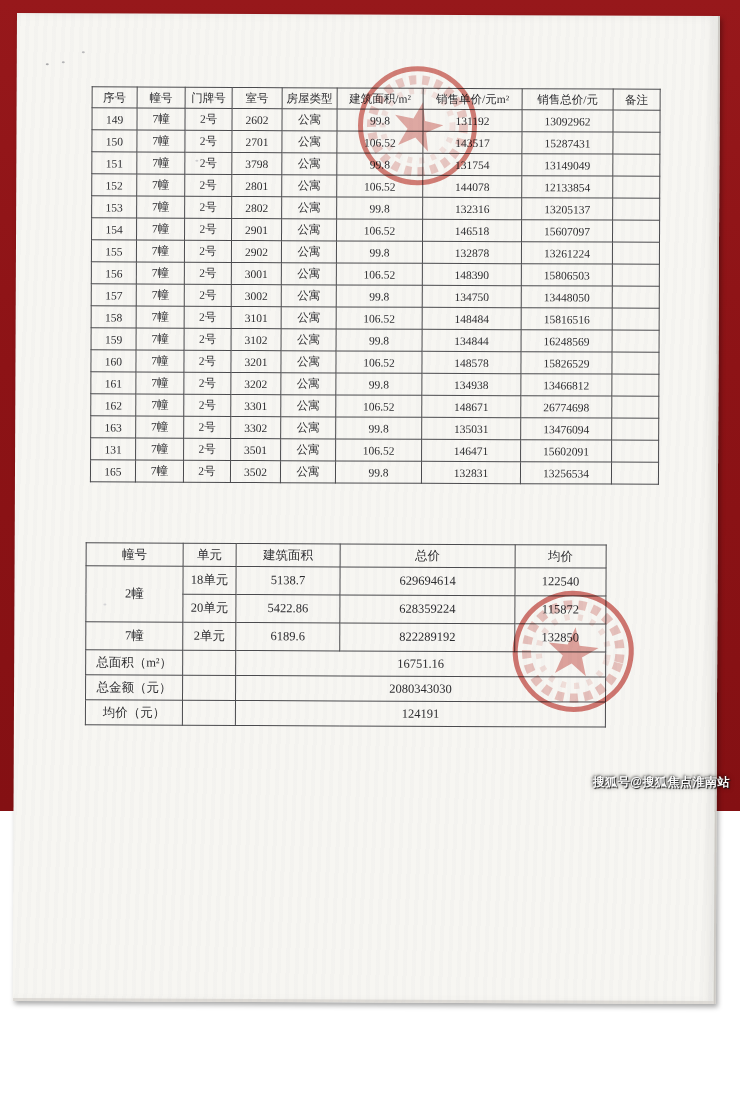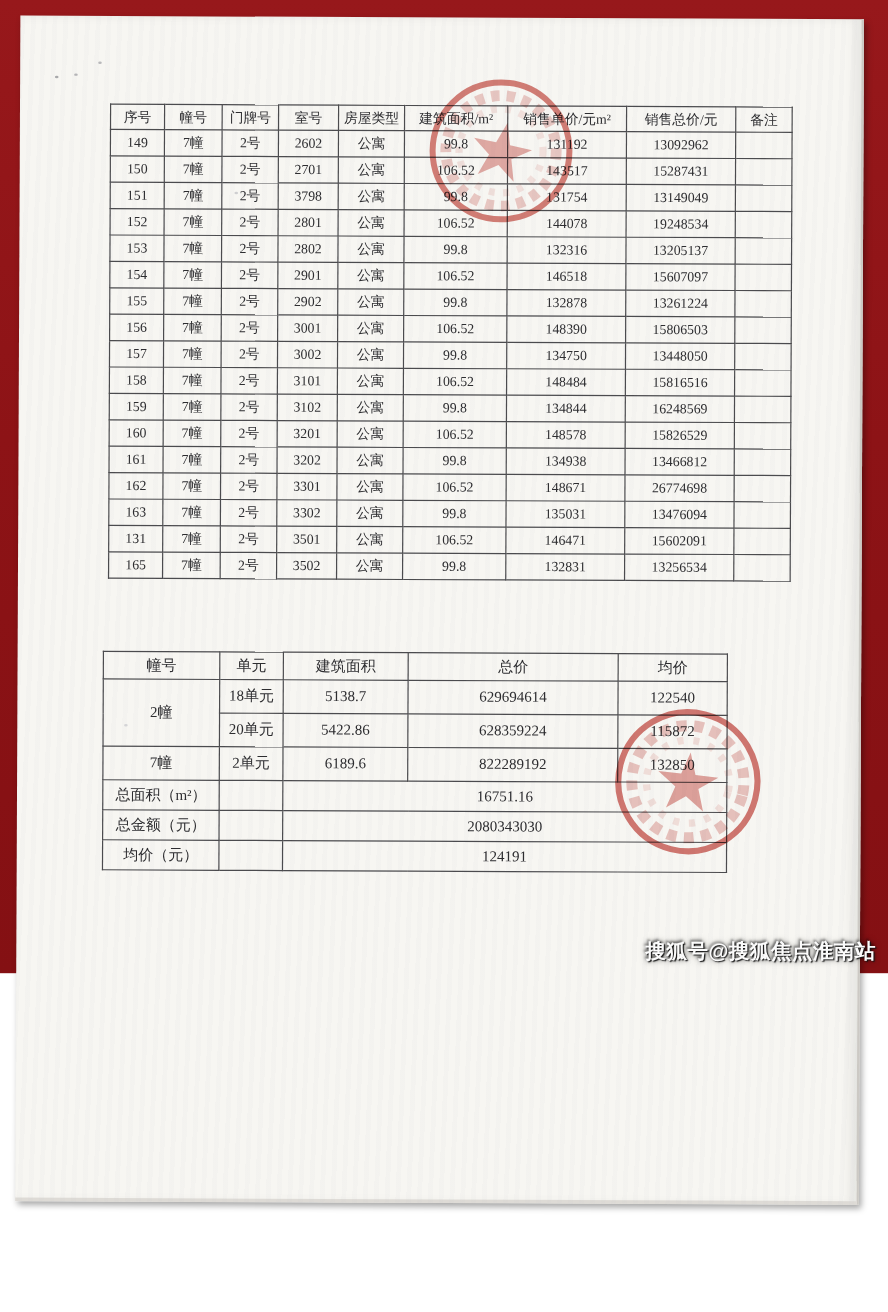--- a/index.html
+++ b/index.html
@@ -40,22 +40,22 @@
   .t2{position:absolute;left:71px;top:529px;width:520px;font-size:12.5px;border:1.5px solid #3f3f42;}
   .t2 thead tr{height:23px;}
   .t2 tr.unit-row{height:28px;}
   .t2 tr.total-row{height:25px;}
   
   .stamp{position:absolute;mix-blend-mode:multiply;opacity:.88;pointer-events:none;}
   .s1{left:339px;top:49px;width:124px;height:124px;}
   .s2{left:496px;top:573px;width:126px;height:126px;transform:rotate(14deg);}
   
   .watermark{
-    position:absolute;right:10px;bottom:7px;
-    font-weight:bold;font-size:17px;letter-spacing:.5px;color:#fbfbfb;
+    position:absolute;right:10px;bottom:20px;
+    font-weight:bold;font-size:12px;letter-spacing:.5px;color:#fbfbfb;
     font-family:"Liberation Sans","DejaVu Sans",sans-serif;
     text-shadow:1px 1px 1px #141414,-1px -1px 2px rgba(0,0,0,.45),0 0 5px rgba(0,0,0,.55);
   }
 </style>
 </head>
 <body>
 
 <div class="canvas">
   <div class="paper">
     <div class="specks"></div>
@@ -120,21 +120,21 @@
             <td></td>
           </tr>
           <tr>
             <td>152</td>
             <td>7幢</td>
             <td>2号</td>
             <td>2801</td>
             <td>公寓</td>
             <td>106.52</td>
             <td>144078</td>
-            <td>19248534</td>
+            <td>12133854</td>
             <td></td>
           </tr>
           <tr>
             <td>153</td>
             <td>7幢</td>
             <td>2号</td>
             <td>2802</td>
             <td>公寓</td>
             <td>99.8</td>
             <td>132316</td>

